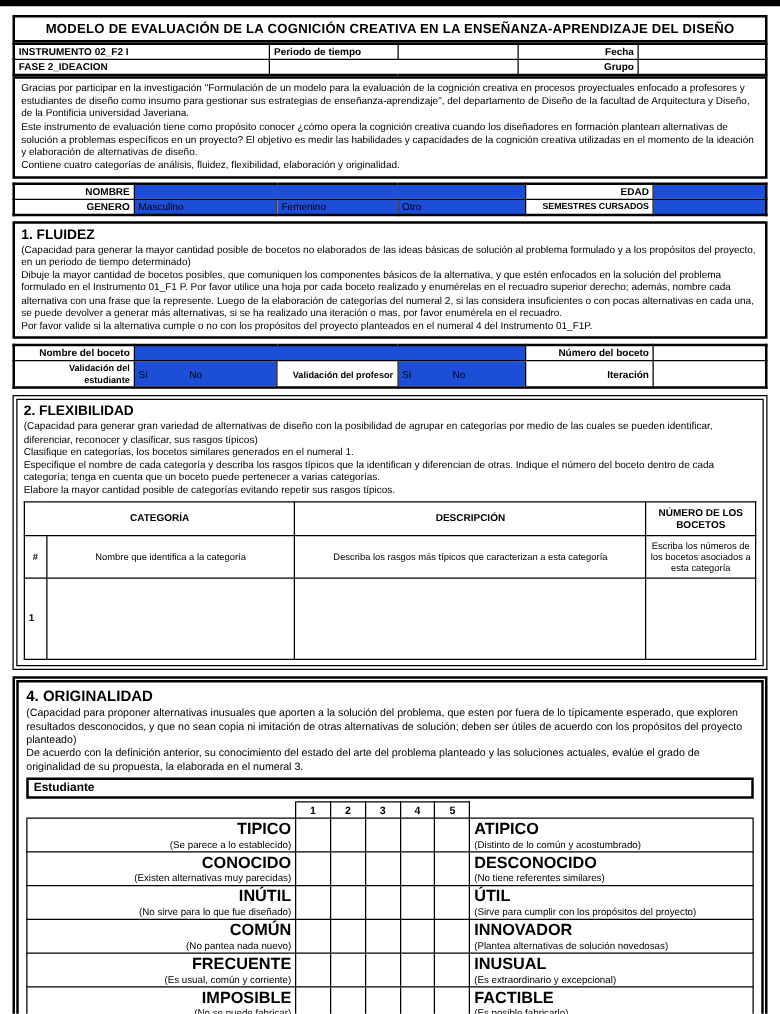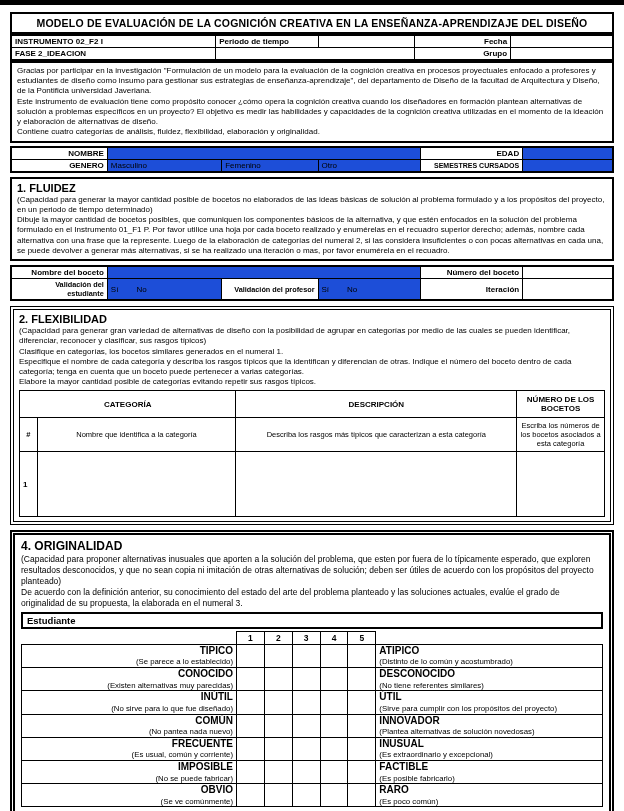--- a/index.html
+++ b/index.html
@@ -13,40 +13,40 @@
     border:2px solid #000;text-align:center;font-weight:bold;font-size:10.5px;
     padding:3px 2px;letter-spacing:.2px;
   }
   table{border-collapse:collapse;width:100%;table-layout:fixed;}
   td,th{border:1px solid #000;font-size:8px;padding:1px 3px;vertical-align:middle;overflow:hidden;}
   .outer2{border:2px solid #000;}
   .outer2 td{border:1px solid #000;}
   .b{font-weight:bold;margin-left:17px;}
   .r{text-align:right;}
   .fill{background:#1d4ed8;}
-  .yn{display:flex;gap:18px;}
+  .yn{display:flex;gap:33px;}
   .small{font-size:8px;line-height:1.28;}
   .box-intro{border:2px solid #000;padding:3px 5px;margin-top:0;} .mt3{margin-top:3px;} .mt4{margin-top:4px;} .mt5{margin-top:5px;}
   .section{border:2px solid #000;padding:2px 5px 3px 5px;}
   .section.dbl{border:4px double #000;padding:2px 5px 4px 5px;}
   .section.heavy{border:5px double #000;padding:3px 6px 5px 6px;}
   .sec-heading{font-weight:bold;font-size:11px;margin:1px 0 1px 0;}
   .sec-heading.big{font-size:12px;}
   .cat-table{margin-top:3px;}
   .cat-table th{font-weight:bold;font-size:8px;text-align:center;padding:4px 2px;}
   .cat-table .sub td{font-size:7.5px;text-align:center;padding:3px 2px;}
   .cat-row td{height:62px;vertical-align:top;font-size:8px;}
   .cat-row .numcell{font-weight:bold;vertical-align:middle;}
   .evaluator{border:2px solid #000;font-weight:bold;font-size:9.5px;padding:1px 4px;margin-top:3px;}
   .rating{margin-top:2px;}
   .rating td{padding:0 3px;}
   .rating .sc{font-weight:bold;text-align:center;font-size:8.5px;padding:1px 0;}
   .rating .rl{text-align:right;}
   .rating .rr{text-align:left;}
-  .rname{font-weight:bold;font-size:10px;line-height:1.25;}
+  .rname{font-weight:bold;font-size:13px;line-height:1.25;}
   .rsub{font-weight:normal;font-size:7.8px;line-height:1.25;}
   .inputcell{background:#ffffff;}
 </style>
 </head>
 <body>
 
 <div class="toprule"></div>
 
 <div class="form">
 
@@ -107,20 +107,21 @@
       <td class="b r" style="font-size:7px;">SEMESTRES CURSADOS</td>
       <td class="fill"></td>
     </tr>
   </tbody>
     </table>
 
   <div class="section mt4">
     <div class="sec-heading">1. FLUIDEZ</div>
     <div class="small">(Capacidad para generar la mayor cantidad posible de bocetos no elaborados de las ideas básicas de solución al problema formulado y a los propósitos del proyecto, en un periodo de tiempo determinado)</div>
     <div class="small">Dibuje la mayor cantidad de bocetos posibles, que comuniquen los componentes básicos de la alternativa, y que estén enfocados en la solución del problema formulado en el Instrumento 01_F1 P. Por favor utilice una hoja por cada boceto realizado y enumérelas en el recuadro superior derecho; además, nombre cada alternativa con una frase que la represente. Luego de la elaboración de categorías del numeral 2, si las considera insuficientes o con pocas alternativas en cada una, se puede devolver a generar más alternativas, si se ha realizado una iteración o mas, por favor enumérela en el recuadro.</div>
+    <div class="small">Por favor valide si la alternativa cumple o no con los propósitos del proyecto planteados en el numeral 4 del Instrumento 01_F1P.</div>
   </div>
 
   <table class="outer2 mt4">
     <colgroup>
         <col style="width:16%">
         <col style="width:19%">
         <col style="width:16%">
         <col style="width:17%">
         <col style="width:17%">
         <col style="width:15%">

